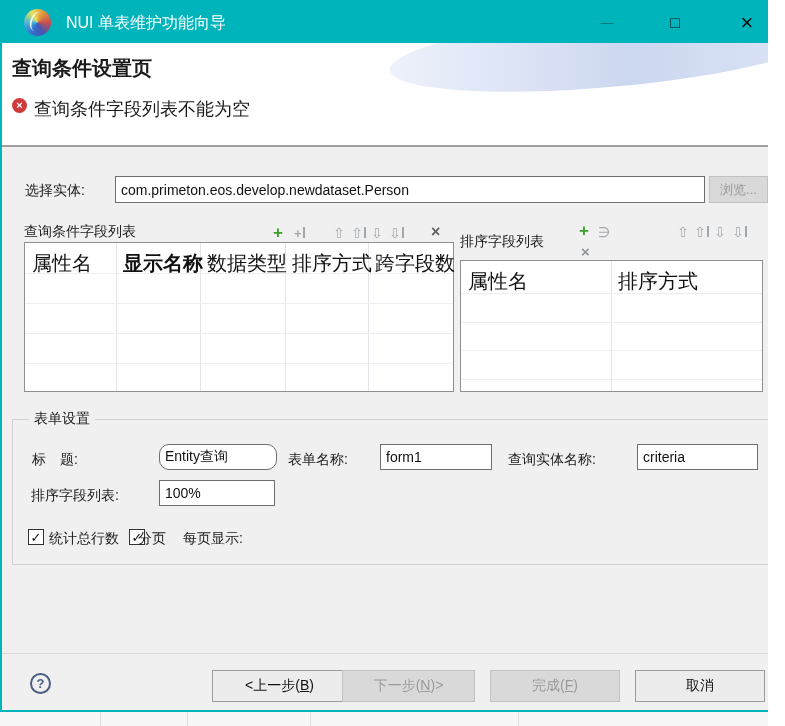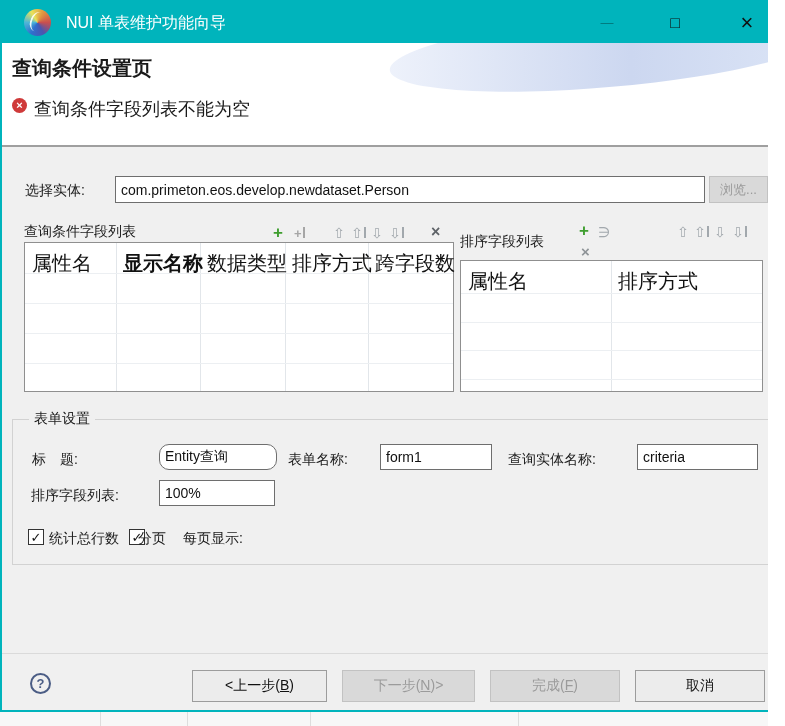--- a/index.html
+++ b/index.html
@@ -152,21 +152,21 @@
 
     <span class="cb" style="left:26px; top:527px;">✓</span>
     <span class="lbl" style="left:47px; top:528px;">统计总行数</span>
     <span class="cb" style="left:127px; top:527px;">✓</span>
     <span class="lbl" style="left:136px; top:528px;text-align:center;">分页</span>
     <span class="lbl" style="left:181px; top:528px;">每页显示:</span>
 
     <div class="fsep"></div>
     <span class="help">?</span>
 
-    <button class="btn" style="left:190px; top:668px; width:135px; height:32px;"><span>&lt;上一步(</span><u>B</u><span>)</span></button>
+    <button class="btn" style="left:210px; top:668px; width:135px; height:32px;"><span>&lt;上一步(</span><u>B</u><span>)</span></button>
     <button class="btn disabled" style="left:340px; top:668px; width:133px; height:32px;"><span>下一步(</span><u>N</u><span>)&gt;</span></button>
     <button class="btn disabled" style="left:488px; top:668px; width:130px; height:32px;"><span>完成(</span><u>F</u><span>)</span></button>
     <button class="btn" style="left:633px; top:668px; width:130px; height:32px;">取消</button>
   </div>
 
   <div class="strip">
     <span class="sv" style="left:100px;"></span>
     <span class="sv" style="left:187px;"></span>
     <span class="sv" style="left:310px;"></span>
     <span class="sv" style="left:518px;"></span>

